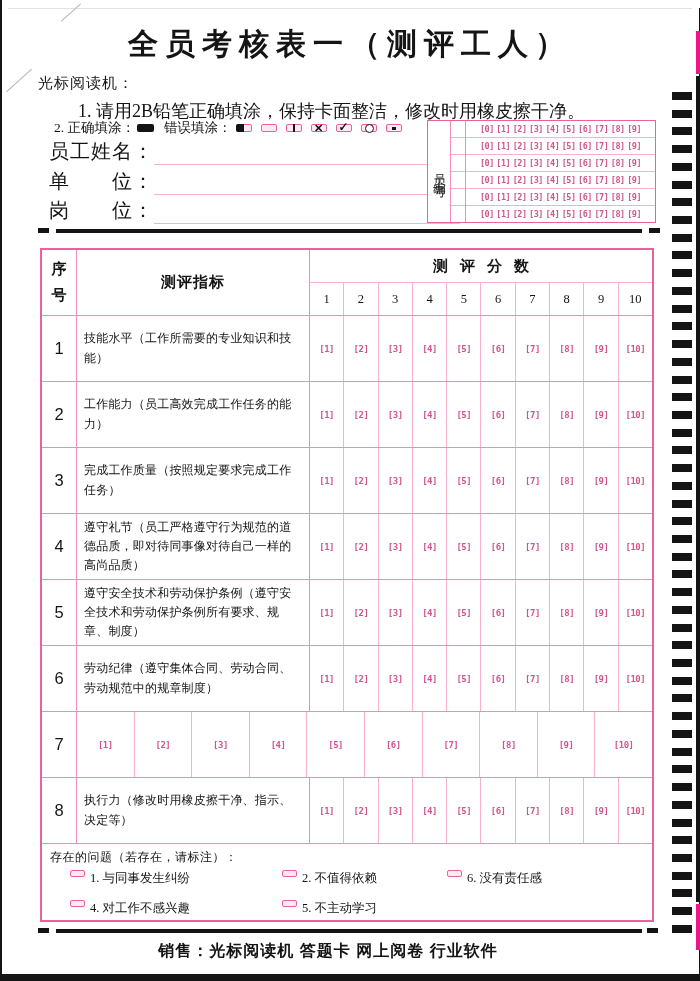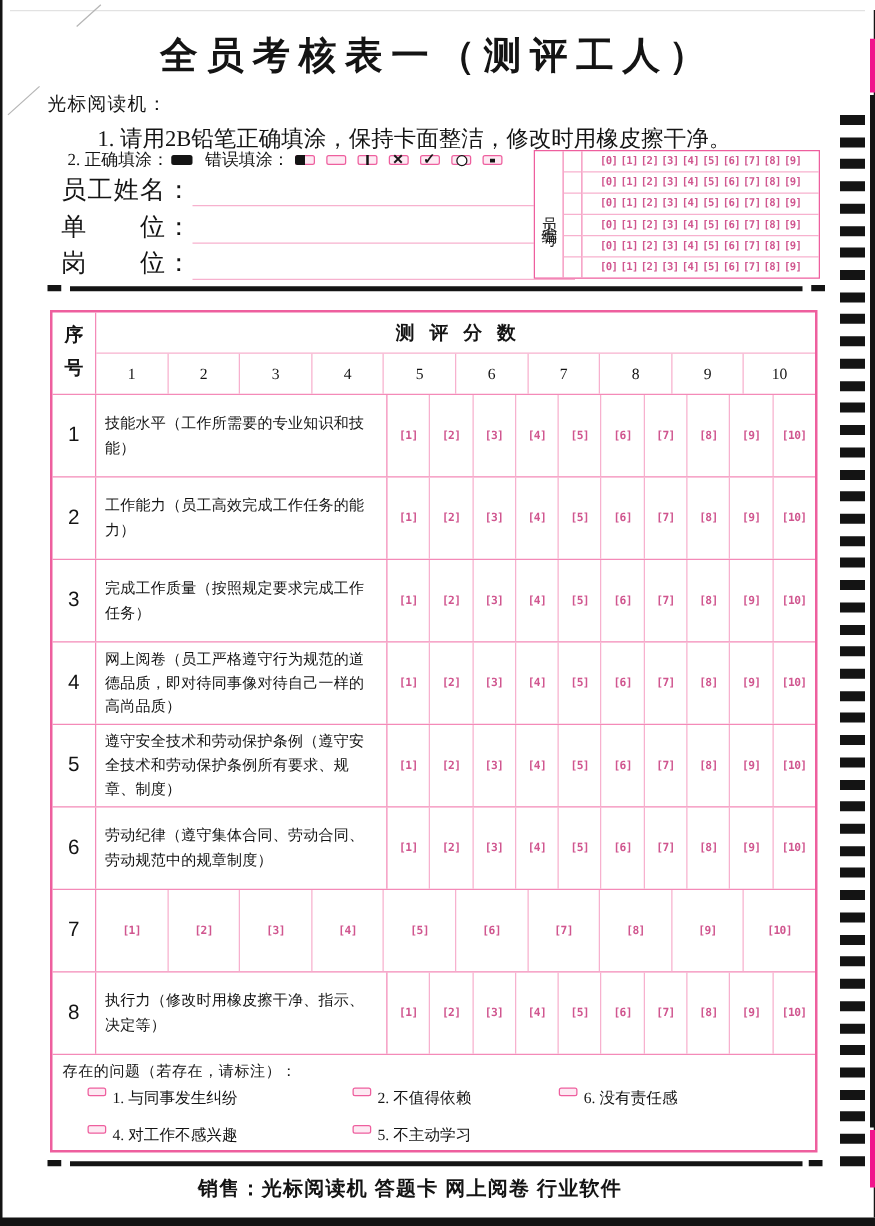--- a/index.html
+++ b/index.html
@@ -297,20 +297,21 @@
   <div class="sep" style="left:649px;top:228px;width:11px;height:5px;"></div>
   <div class="sep" style="left:38px;top:928px;width:11px;height:5px;"></div>
   <div class="sep" style="left:56px;top:928.5px;width:586px;height:4px;"></div>
   <div class="sep" style="left:647px;top:928px;width:11px;height:5px;"></div>
 
   <div class="table">
     <div class="thead">
       <div class="th-seq">
         <div class="vtxt">序号</div>
       </div>
+      <div class="th-ind">测评指标</div>
       <div class="th-score">
         <div class="th-score-title">测评分数</div>
         <div class="th-score-nums" id="scoreNums">
             <div class="th-num">1</div>
             <div class="th-num">2</div>
             <div class="th-num">3</div>
             <div class="th-num">4</div>
             <div class="th-num">5</div>
             <div class="th-num">6</div>
             <div class="th-num">7</div>
@@ -424,21 +425,21 @@
             <div class="td-cell">
               <span class="bub">[9]</span>
             </div>
             <div class="td-cell">
               <span class="bub">[10]</span>
             </div>
           </div>
         </div>
         <div class="trow">
           <div class="td-seq">4</div>
-          <div class="td-ind">网上阅卷（员工严格遵守行为规范的道德品质，即对待同事像对待自己一样的高尚品质）</div>
+          <div class="td-ind">遵守礼节（员工严格遵守行为规范的道德品质，即对待同事像对待自己一样的高尚品质）</div>
           <div class="td-scores">
             <div class="td-cell">
               <span class="bub">[1]</span>
             </div>
             <div class="td-cell">
               <span class="bub">[2]</span>
             </div>
             <div class="td-cell">
               <span class="bub">[3]</span>
             </div>

